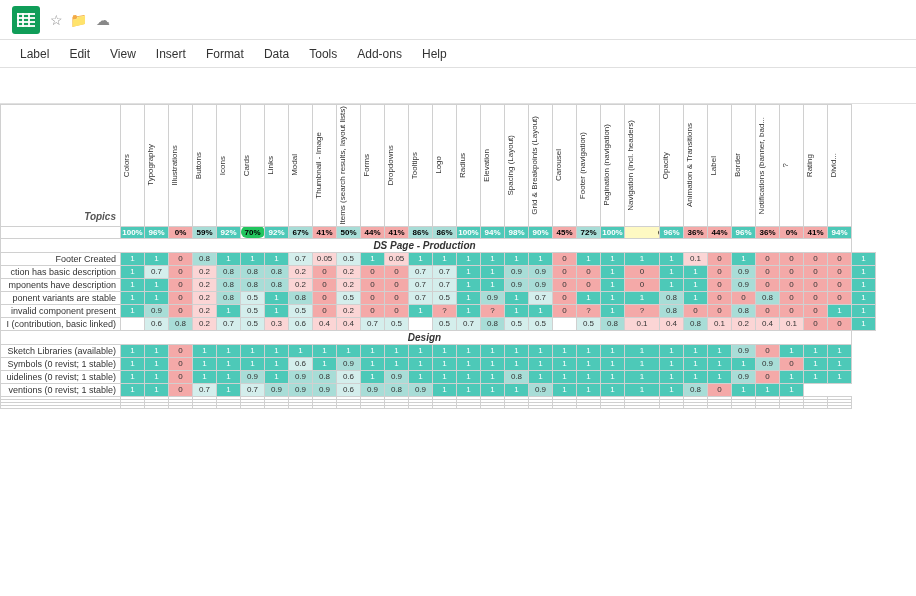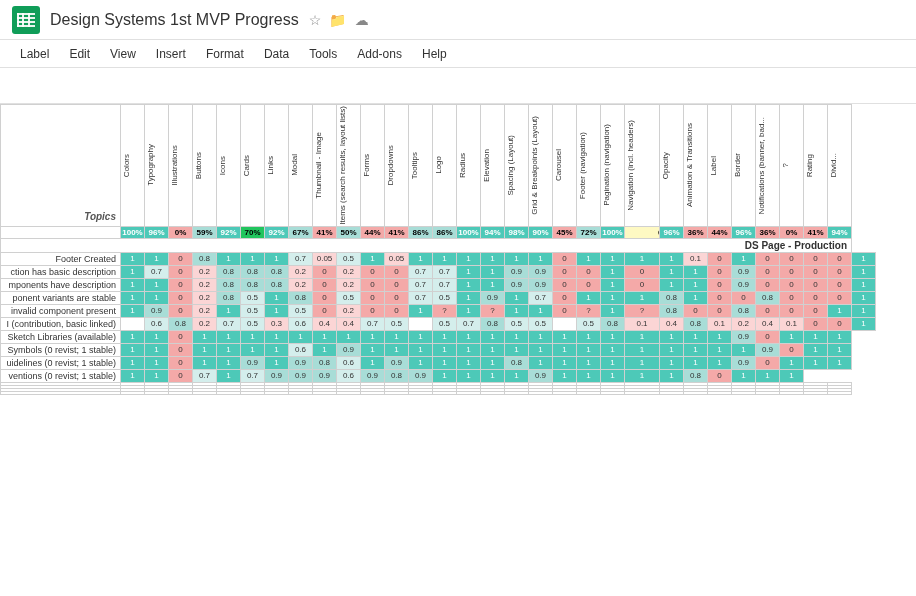--- a/index.html
+++ b/index.html
@@ -111,22 +111,23 @@
       font-size: 8px;
       color: #333;
       font-weight: normal;
       max-height: 120px;
       overflow: hidden;
     }
 
     .section-header {
       background: #fff;
       font-weight: bold;
-      text-align: right;
+      text-align: center;
       font-size: 10px;
+      font-style: italic;
     }
 
     .pct-row td {
       font-size: 8px;
       font-weight: bold;
     }
 
     .topics-corner {
       font-size: 10px;
       font-style: italic;
@@ -152,21 +153,20 @@
   <svg class="app-icon" viewBox="0 0 28 28">
     <rect width="28" height="28" rx="3" fill="#0f9d58"></rect>
     <rect x="5" y="7" width="18" height="2" fill="white" opacity="0.9"></rect>
     <rect x="5" y="11" width="18" height="2" fill="white" opacity="0.9"></rect>
     <rect x="5" y="15" width="18" height="2" fill="white" opacity="0.9"></rect>
     <rect x="5" y="19" width="18" height="2" fill="white" opacity="0.9"></rect>
     <rect x="5" y="7" width="2" height="14" fill="white" opacity="0.9"></rect>
     <rect x="10" y="7" width="2" height="14" fill="white" opacity="0.9"></rect>
     <rect x="16" y="7" width="2" height="14" fill="white" opacity="0.9"></rect>
   </svg>
-  <span class="title-text">Design Systems 1st MVP Progress</span>
   <div class="title-icons">
     <span>☆</span>
     <span>📁</span>
     <span>☁</span>
   </div>
 </div>
 
 <div class="menu-bar">
   <span class="menu-item">Label</span>
   <span class="menu-item">Edit</span>
@@ -280,21 +280,21 @@
         </tr>
       </thead>
       <tbody>
         <tr class="pct-row">
           <td class="row-header" style="background: rgb(255, 255, 255);"></td>
           <td class="data-cell" style="background: rgb(77, 201, 184); color: rgb(255, 255, 255);">100%</td>
           <td class="data-cell" style="background: rgb(77, 201, 184); color: rgb(255, 255, 255);">96%</td>
           <td class="data-cell" style="background: rgb(244, 169, 168);">0%</td>
           <td class="data-cell" style="background: rgb(168, 221, 215);">59%</td>
           <td class="data-cell" style="background: rgb(77, 201, 184); color: rgb(255, 255, 255);">92%</td>
-          <td class="data-cell" style="background: #22c55e;">70%</td>
+          <td class="data-cell" style="background: #22c55e; border-radius: 6px;">70%</td>
           <td class="data-cell" style="background: rgb(77, 201, 184); color: rgb(255, 255, 255);">92%</td>
           <td class="data-cell" style="background: rgb(168, 221, 215);">67%</td>
           <td class="data-cell" style="background: rgb(244, 169, 168);">41%</td>
           <td class="data-cell" style="background: rgb(168, 221, 215);">50%</td>
           <td class="data-cell" style="background: rgb(244, 169, 168);">44%</td>
           <td class="data-cell" style="background: rgb(244, 169, 168);">41%</td>
           <td class="data-cell" style="background: rgb(168, 221, 215);">86%</td>
           <td class="data-cell" style="background: rgb(168, 221, 215);">86%</td>
           <td class="data-cell" style="background: rgb(77, 201, 184); color: rgb(255, 255, 255);">100%</td>
           <td class="data-cell" style="background: rgb(77, 201, 184); color: rgb(255, 255, 255);">94%</td>
@@ -514,20 +514,23 @@
           <td class="data-cell" style="background: rgb(168, 221, 215); color: rgb(51, 51, 51);">0.8</td>
           <td class="data-cell" style="background: rgb(251, 213, 213); color: rgb(51, 51, 51);">0.1</td>
           <td class="data-cell" style="background: rgb(251, 213, 213); color: rgb(51, 51, 51);">0.2</td>
           <td class="data-cell" style="background: rgb(251, 213, 213); color: rgb(51, 51, 51);">0.4</td>
           <td class="data-cell" style="background: rgb(251, 213, 213); color: rgb(51, 51, 51);">0.1</td>
           <td class="data-cell" style="background: rgb(244, 169, 168); color: rgb(51, 51, 51);">0</td>
           <td class="data-cell" style="background: rgb(244, 169, 168); color: rgb(51, 51, 51);">0</td>
           <td class="data-cell" style="background: rgb(77, 201, 184); color: rgb(255, 255, 255);">1</td>
         </tr>
         <tr>
+          <td class="row-header section-header" colspan="31">Design</td>
+        </tr>
+        <tr>
           <td class="row-header">Sketch Libraries (available)</td>
           <td class="data-cell" style="background: rgb(77, 201, 184); color: rgb(255, 255, 255);">1</td>
           <td class="data-cell" style="background: rgb(77, 201, 184); color: rgb(255, 255, 255);">1</td>
           <td class="data-cell" style="background: rgb(244, 169, 168); color: rgb(51, 51, 51);">0</td>
           <td class="data-cell" style="background: rgb(77, 201, 184); color: rgb(255, 255, 255);">1</td>
           <td class="data-cell" style="background: rgb(77, 201, 184); color: rgb(255, 255, 255);">1</td>
           <td class="data-cell" style="background: rgb(77, 201, 184); color: rgb(255, 255, 255);">1</td>
           <td class="data-cell" style="background: rgb(77, 201, 184); color: rgb(255, 255, 255);">1</td>
           <td class="data-cell" style="background: rgb(77, 201, 184); color: rgb(255, 255, 255);">1</td>
           <td class="data-cell" style="background: rgb(77, 201, 184); color: rgb(255, 255, 255);">1</td>

